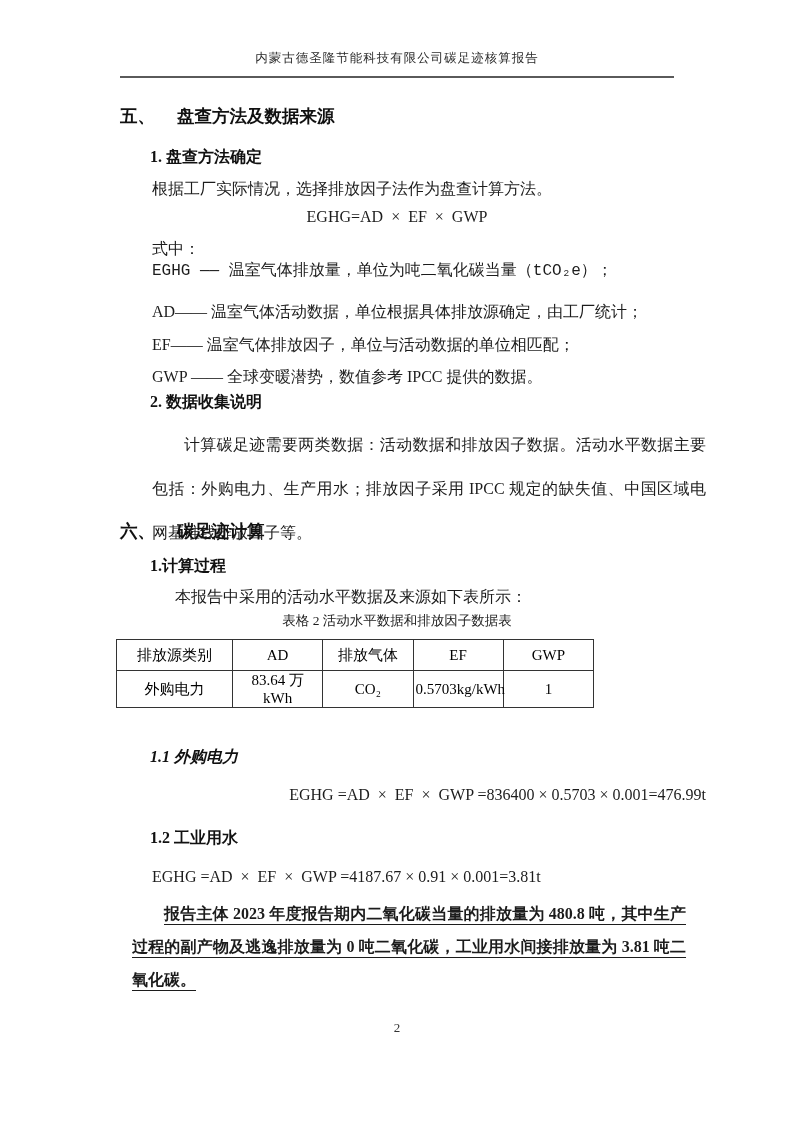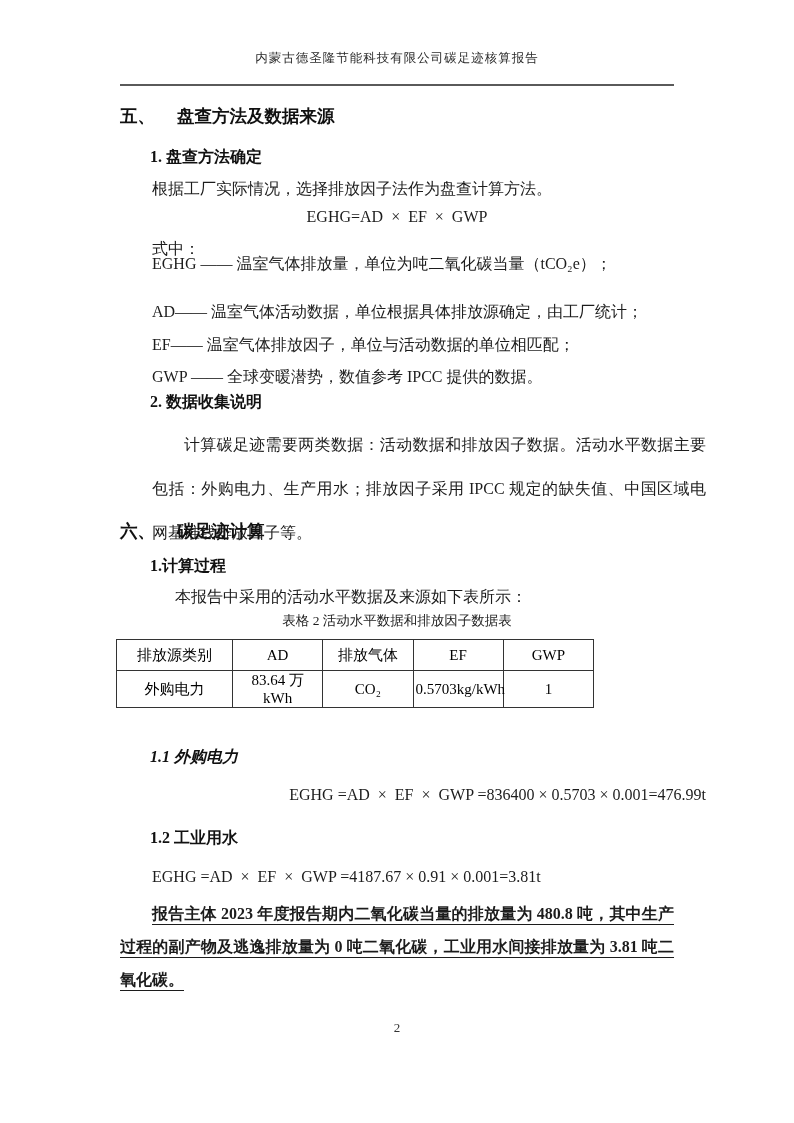--- a/index.html
+++ b/index.html
@@ -12,21 +12,21 @@
     overflow:hidden;
   }
   .abs{position:absolute;left:120px;width:554px;}
   
   .doc-header{
     top:50px;
     text-align:center;
     font-size:12.5px;
     letter-spacing:1px;
     color:#2a2a2a;
-    padding-bottom:17px;
+    padding-bottom:9px;
     border-bottom:2px solid #5a5a5a;
   }
   
   .h1{
     font-size:17.5px;
     font-weight:bold;
     color:#111;
   }
   .h1 .h1-title{margin-left:22px;}
   
@@ -101,21 +101,21 @@
 </div>
 
 <div class="abs h2" style="top:147px;">1. 盘查方法确定</div>
 
 <div class="abs para indent" style="top:178px;">根据工厂实际情况，选择排放因子法作为盘查计算方法。</div>
 
 <div class="abs para center pre" style="top:206px;">EGHG=AD  ×  EF  ×  GWP</div>
 
 <div class="abs para indent" style="top:238px;">式中：</div>
 
-<div class="abs para indent" style="top:253px;">EGHG —— 温室气体排放量，单位为吨二氧化碳当量（tCO₂e）；</div>
+<div class="abs para indent" style="top:260px;font-family:Liberation Mono, monospace;">EGHG —— 温室气体排放量，单位为吨二氧化碳当量（tCO₂e）；</div>
 <div class="abs para indent" style="top:301px;">AD—— 温室气体活动数据，单位根据具体排放源确定，由工厂统计；</div>
 <div class="abs para indent" style="top:334px;">EF—— 温室气体排放因子，单位与活动数据的单位相匹配；</div>
 <div class="abs para indent" style="top:366px;">GWP —— 全球变暖潜势，数值参考 IPCC 提供的数据。</div>
 
 <div class="abs h2" style="top:392px;">2. 数据收集说明</div>
 
 <div class="abs para multiline indent" style="top:423px;">计算碳足迹需要两类数据：活动数据和排放因子数据。活动水平数据主要包括：外购电力、生产用水；排放因子采用 IPCC 规定的缺失值、中国区域电网基准线排放因子等。</div>
 
 <div class="abs h1" style="top:519px;">
   <span>六、</span><span class="h1-title">碳足迹计算</span>
@@ -154,15 +154,15 @@
 </table>
 
 <div class="abs h2" style="top:747px;font-style:italic;">1.1 外购电力</div>
 
 <div class="abs para pre" style="top:784px;padding-left:32px;text-align:right;">EGHG =AD  ×  EF  ×  GWP =836400 × 0.5703 × 0.001=476.99t</div>
 
 <div class="abs h2" style="top:828px;">1.2 工业用水</div>
 
 <div class="abs para pre" style="top:866px;padding-left:32px;">EGHG =AD  ×  EF  ×  GWP =4187.67 × 0.91 × 0.001=3.81t</div>
 
-<div class="abs para conclusion indent" style="top:897px;">报告主体 2023 年度报告期内二氧化碳当量的排放量为 480.8 吨，其中生产过程的副产物及逃逸排放量为 0 吨二氧化碳，工业用水间接排放量为 3.81 吨二氧化碳。</div>
+<div class="abs para conclusion indent" style="top:897px;margin-left:12px;">报告主体 2023 年度报告期内二氧化碳当量的排放量为 480.8 吨，其中生产过程的副产物及逃逸排放量为 0 吨二氧化碳，工业用水间接排放量为 3.81 吨二氧化碳。</div>
 
 <div class="abs page-num">2</div>
 
 </body></html>

